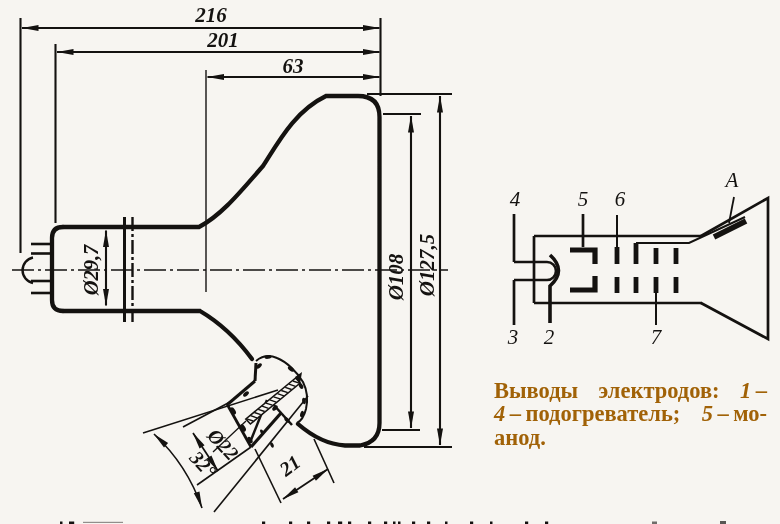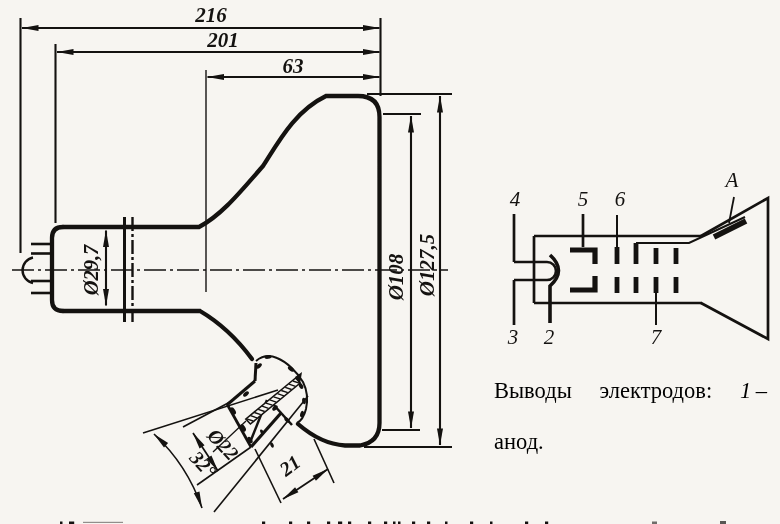--- a/index.html
+++ b/index.html
@@ -1,21 +1,21 @@
 <!DOCTYPE html>
 <html><head>
 <meta charset="utf-8">
 <style>
   html,body{margin:0;padding:0;}
   body{width:780px;height:524px;background:#f7f5f1;overflow:hidden;position:relative;
        font-family:"Liberation Serif", serif;}
-  #cap{position:absolute;left:494px;top:379px;width:273px;color:#000000;
-       font-size:22.5px;line-height:23.3px;font-weight:normal;}
+  #cap{position:absolute;left:494px;top:379px;width:273px;color:#a16207;
+       font-size:22.5px;line-height:23.3px;font-weight:bold;}
   #cap .j{text-align:justify;text-align-last:justify;white-space:nowrap;}
-  #cap .l{text-align:left;margin-top:28px;}
+  #cap .l{text-align:left;}
   i{font-style:italic;}
   svg{position:absolute;left:0;top:0;}
 </style>
 </head>
 <body>
 <svg width="780" height="524" viewBox="0 0 780 524" fill="none" stroke="#141210">
   <defs>
     <marker id="ar" viewBox="0 0 18 8" refX="17.5" refY="4" markerWidth="18" markerHeight="8" orient="auto-start-reverse" markerUnits="userSpaceOnUse">
       <path d="M18,4 L1,1 L1,7 Z" fill="#141210" stroke="none"></path>
     </marker>
@@ -188,14 +188,15 @@
     <rect x="525" y="521.5" width="3.2" height="2.6"></rect>
     <rect x="545" y="521.5" width="3.2" height="2.6"></rect>
     <rect x="83" y="521.8" width="40" height="1.2" opacity="0.45"></rect>
     <rect x="652" y="521.5" width="5" height="2.5" opacity="0.6"></rect>
     <rect x="720" y="521" width="6" height="3" opacity="0.7"></rect>
   </g>
 </svg>
 
 <div id="cap">
   <div class="j">Выводы электродов: <i>1</i> –</div>
+  <div class="j"><i>4</i> – подогреватель; <i>5</i> – мо-</div>
   <div class="l">анод.</div>
 </div>
 
 </body></html>

